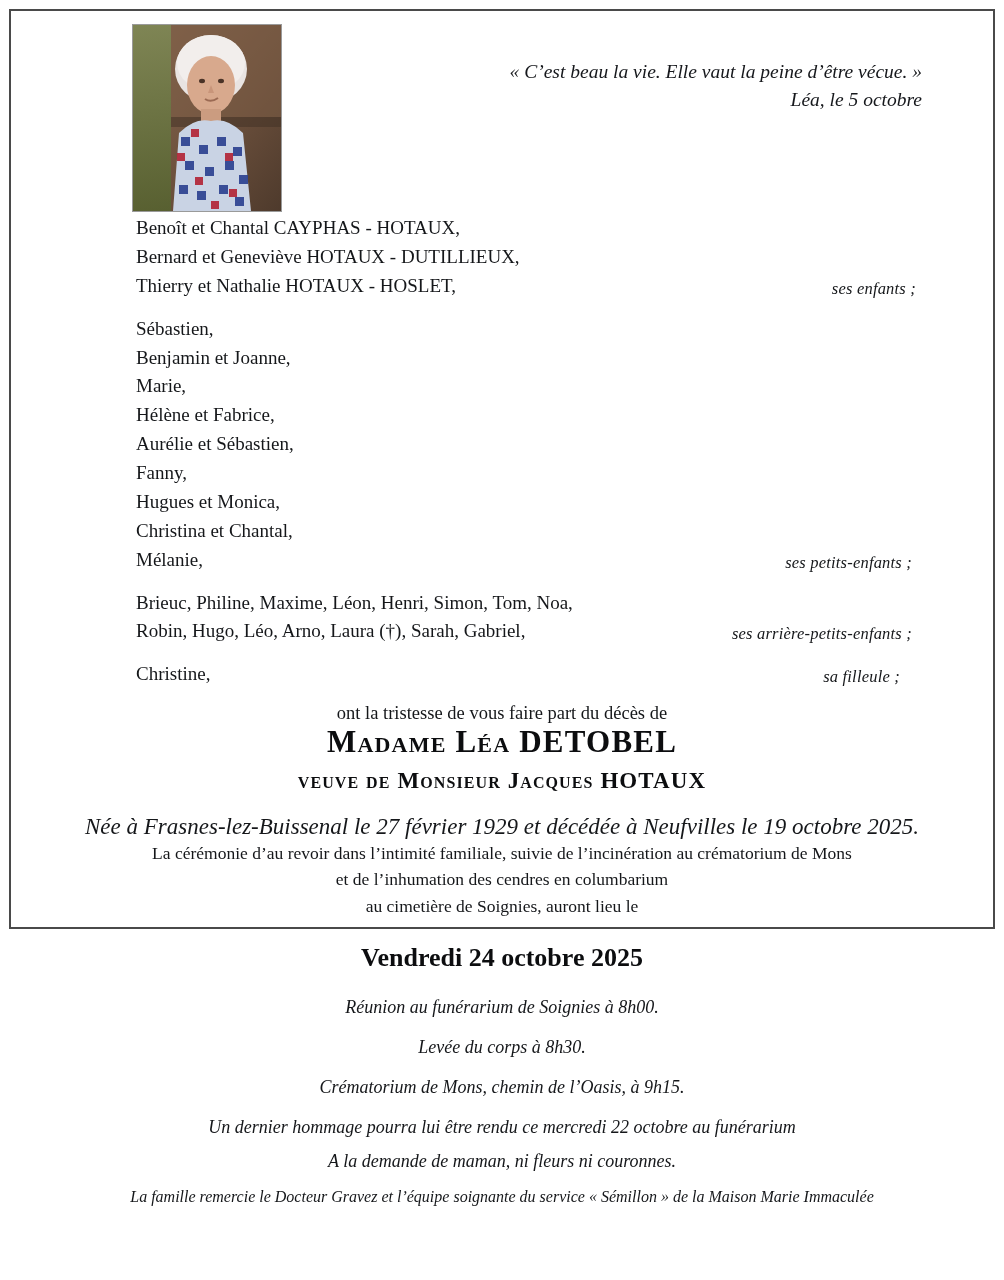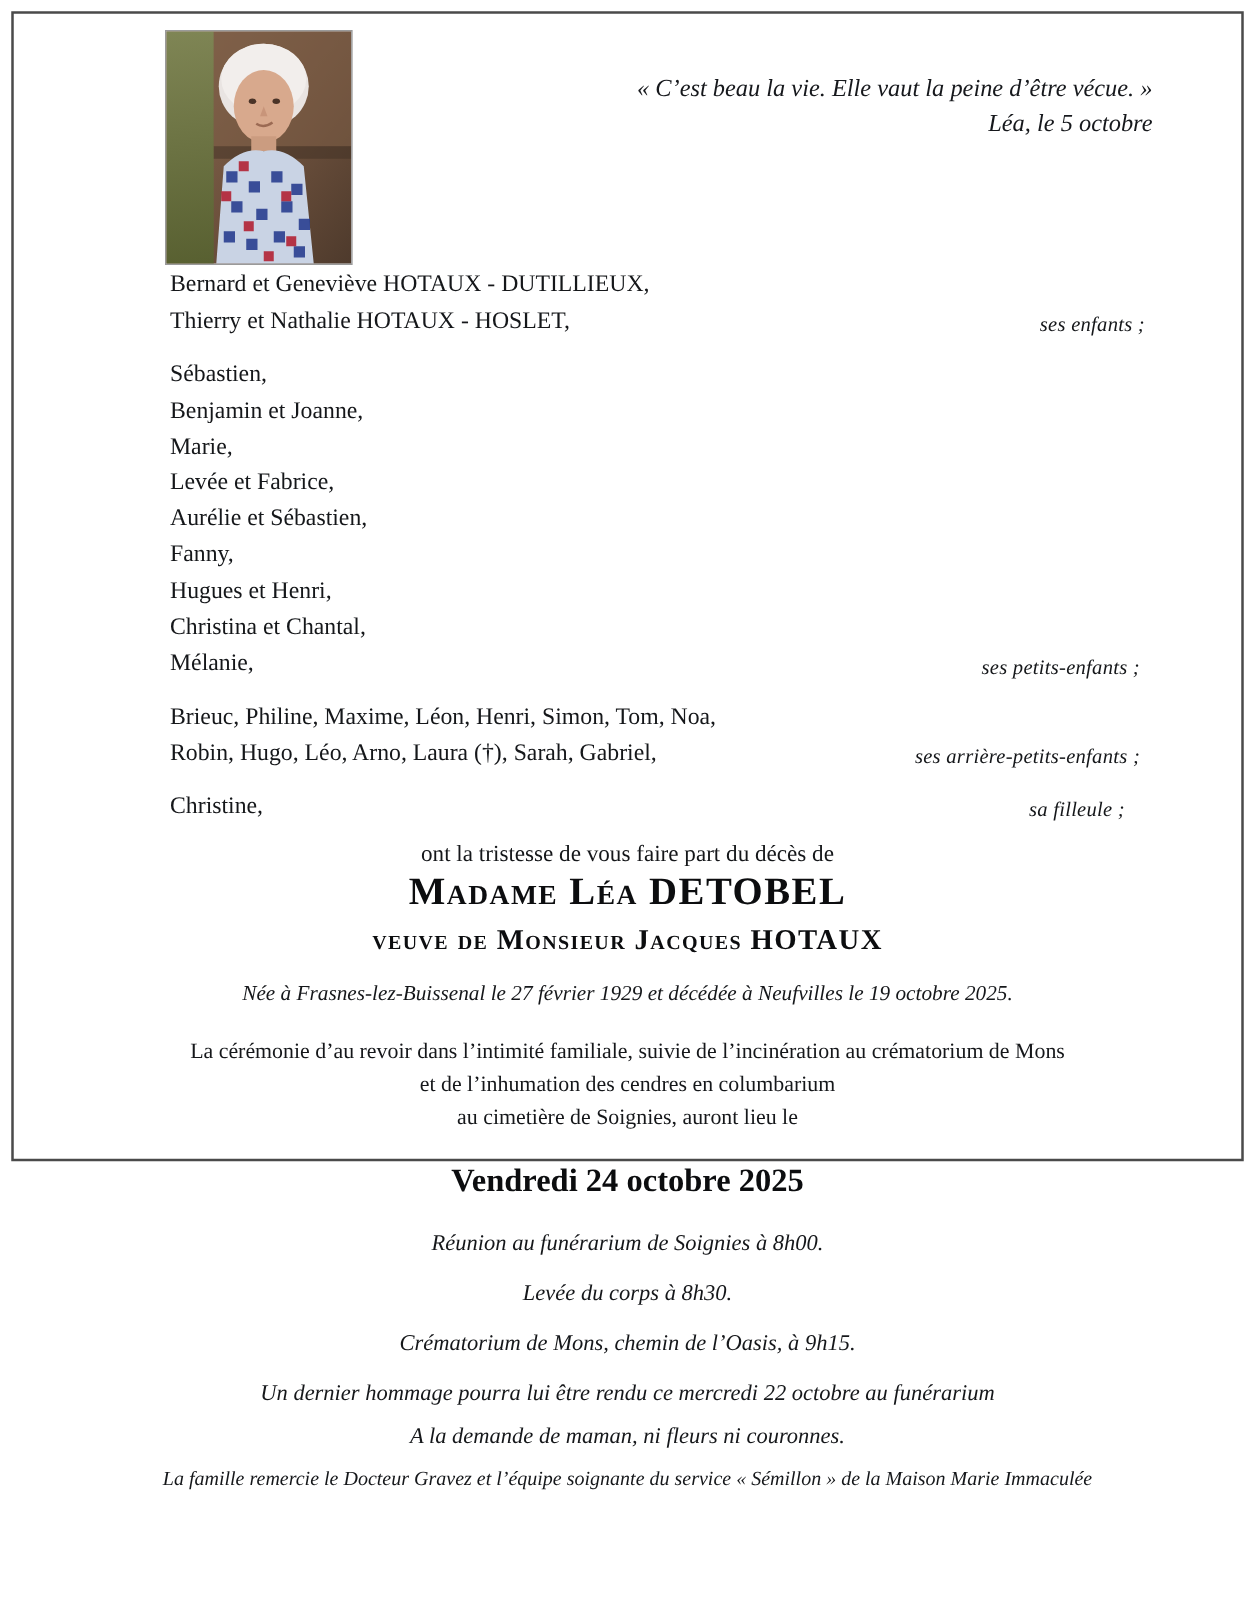--- a/index.html
+++ b/index.html
@@ -118,23 +118,22 @@
   }
   .name-sub {
     font-size: 23px;
     letter-spacing: 1.1px;
     margin-bottom: 20px;
     color: #0c0d0f;
     font-variant: small-caps;
     font-weight: 600;
   }
   .birth-line {
-    font-size: 17px;
-    font-style: italic;
-    margin-bottom: 22px;
+    font-size: 23px;
+    font-style: italic;
     color: #15171a;
   }
   .ceremony {
     font-size: 17.5px;
     line-height: 1.5;
     margin-bottom: 24px;
     color: #15171a;
   }
   .date-big {
     font-size: 26px;
@@ -224,33 +223,34 @@
 
       <div class="quote">
         <span>« C’est beau la vie. Elle vaut la peine d’être vécue. »</span>
         <span class="sig">Léa, le 5 octobre</span>
       </div>
     </div>
 
     <div class="family">
 
       <div class="fam-group">
+        <div class="fam-line">Benoît et Chantal CAYPHAS - HOTAUX,</div>
         <div class="fam-line">Bernard et Geneviève HOTAUX - DUTILLIEUX,</div>
         <div class="fam-line">Thierry et Nathalie HOTAUX - HOSLET,</div>
         <div class="role r1">ses enfants  ;</div>
       </div>
 
       <div class="fam-group">
         <div class="fam-line">Sébastien,</div>
         <div class="fam-line">Benjamin et Joanne,</div>
         <div class="fam-line">Marie,</div>
-        <div class="fam-line">Levée et Fabrice,</div>
+        <div class="fam-line">Hélène et Fabrice,</div>
         <div class="fam-line">Aurélie et Sébastien,</div>
         <div class="fam-line">Fanny,</div>
-        <div class="fam-line">Hugues et Henri,</div>
+        <div class="fam-line">Hugues et Monica,</div>
         <div class="fam-line">Christina et Chantal,</div>
         <div class="fam-line">Mélanie,</div>
         <div class="role r2">ses petits-enfants ;</div>
       </div>
 
       <div class="fam-group">
         <div class="fam-line">Brieuc, Philine, Maxime, Léon, Henri, Simon, Tom, Noa,</div>
         <div class="fam-line">Robin, Hugo, Léo, Arno, Laura (†), Sarah, Gabriel,</div>
         <div class="role r3">ses arrière-petits-enfants ;</div>
       </div>

